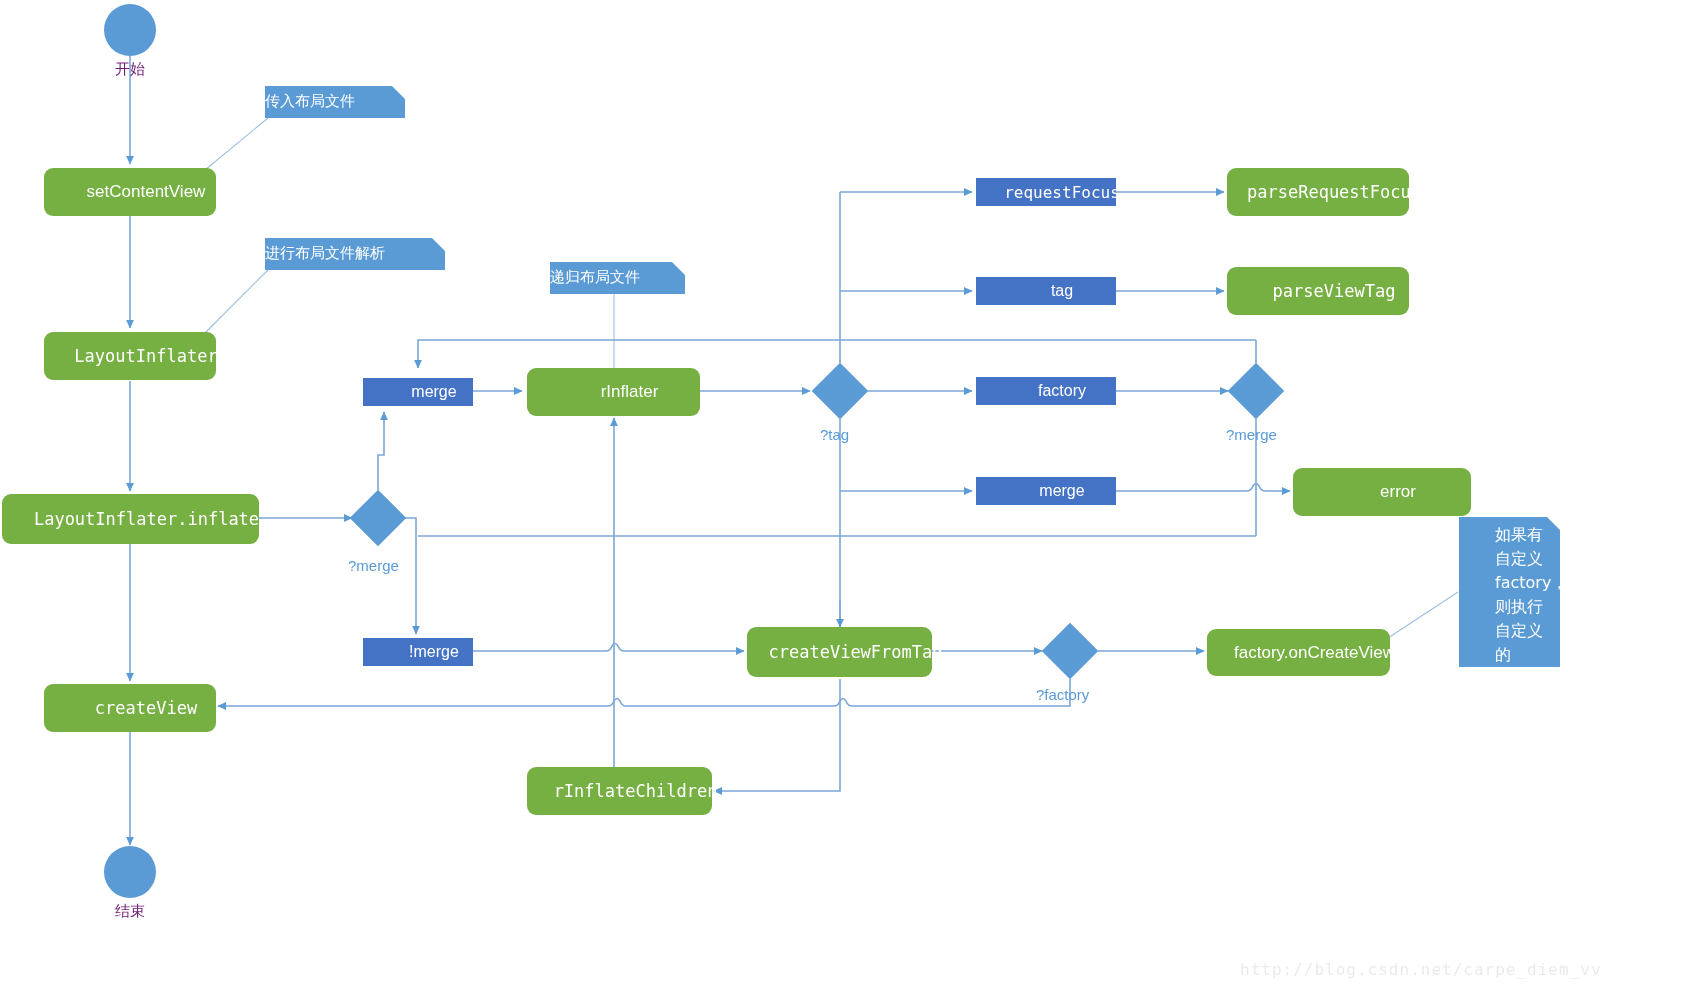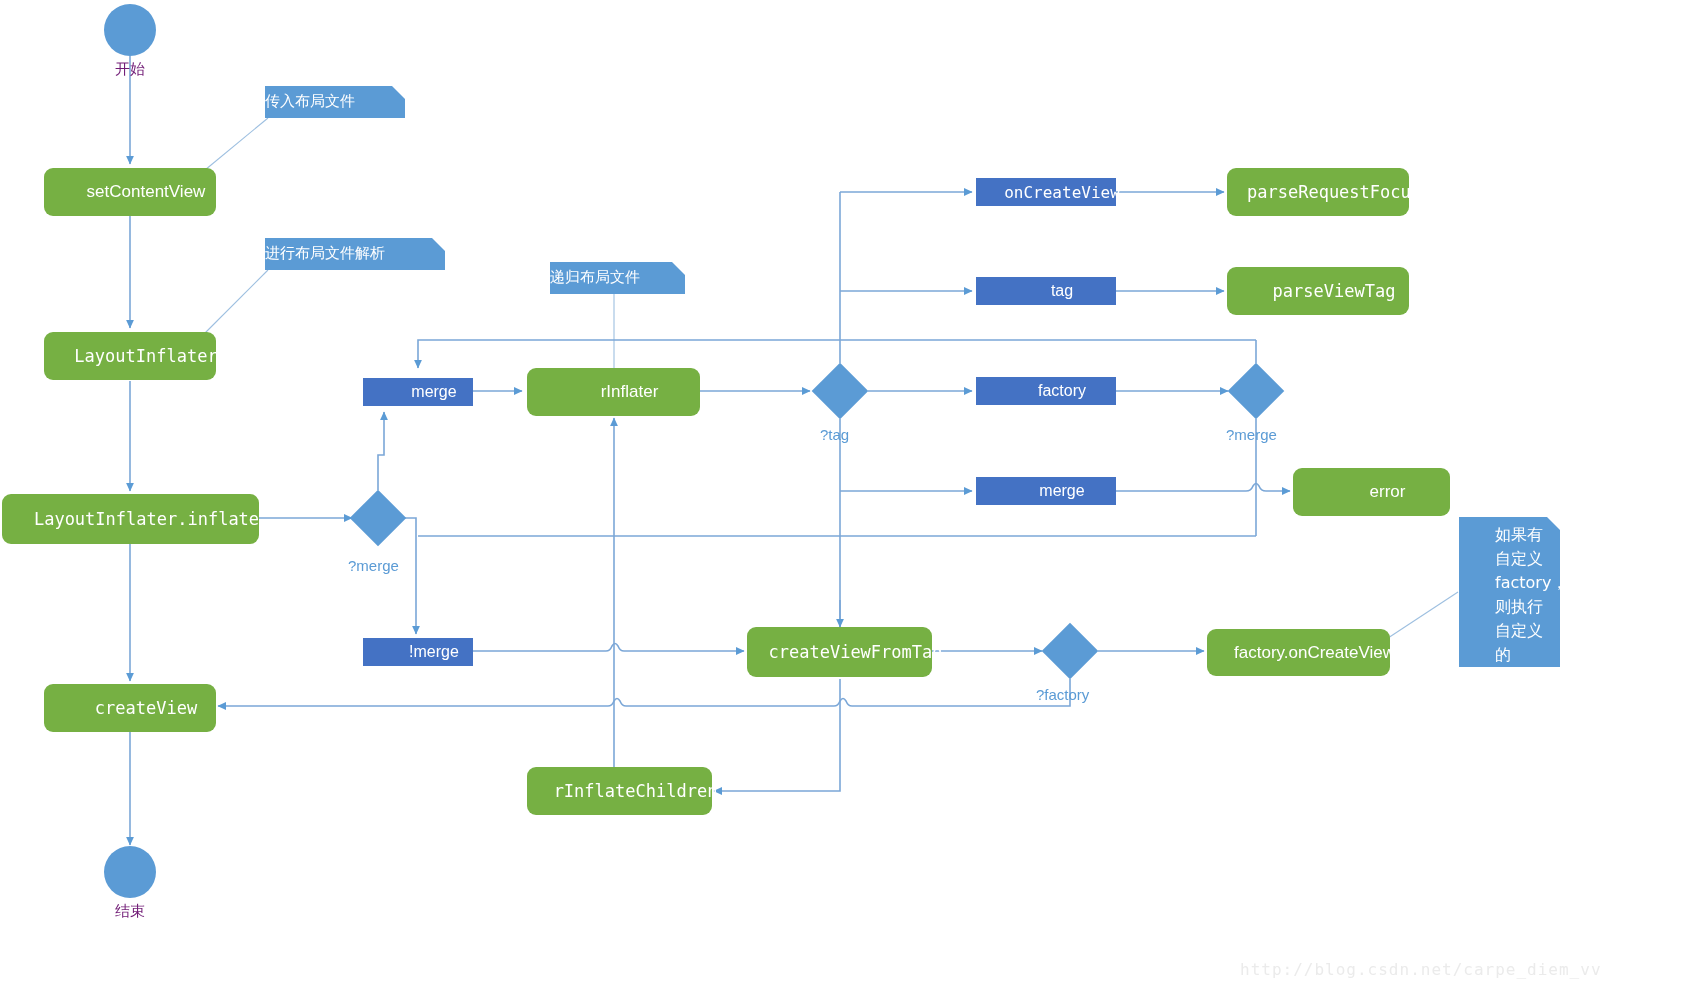--- a/index.html
+++ b/index.html
@@ -218,33 +218,33 @@
   <div class="node action" style="left:2px; top:494px; width:257px; height:50px;">LayoutInflater.inflate</div>
 
   <div class="node action" style="left:44px; top:684px; width:172px; height:48px;">createView</div>
 
   <div class="node action sans" style="left:527px; top:368px; width:173px; height:48px;">rInflater</div>
 
   <div class="node action" style="left:1227px; top:168px; width:182px; height:48px;">parseRequestFocus</div>
 
   <div class="node action" style="left:1227px; top:267px; width:182px; height:48px;">parseViewTag</div>
 
-  <div class="node action sans" style="left:1293px; top:468px; width:157px; height:48px;">error</div>
+  <div class="node action sans" style="left:1293px; top:468px; width:178px; height:48px;">error</div>
 
   <div class="node action" style="left:747px; top:627px; width:185px; height:50px;">createViewFromTag</div>
 
   <div class="node action sans" style="left:1207px; top:629px; width:183px; height:47px;">factory.onCreateView</div>
 
   <div class="node action" style="left:527px; top:767px; width:185px; height:48px;">rInflateChildren</div>
 
   <div class="node tagbox" style="left:363px; top:378px; width:110px; height:28px;">merge</div>
 
   <div class="node tagbox" style="left:363px; top:638px; width:110px; height:28px;">!merge</div>
 
-  <div class="node tagbox mono" style="left:976px; top:178px; width:140px; height:28px;">onCreateView</div>
+  <div class="node tagbox mono" style="left:976px; top:178px; width:140px; height:28px;">requestFocus</div>
 
   <div class="node tagbox" style="left:976px; top:277px; width:140px; height:28px;">tag</div>
 
   <div class="node tagbox" style="left:976px; top:377px; width:140px; height:28px;">factory</div>
 
   <div class="node tagbox" style="left:976px; top:477px; width:140px; height:28px;">merge</div>
 
   <div class="diamond" style="left:358px; top:498px; width:40px; height:40px;"></div>
   <div class="cond-label" style="left:348px; top:557px;">?merge</div>
 

